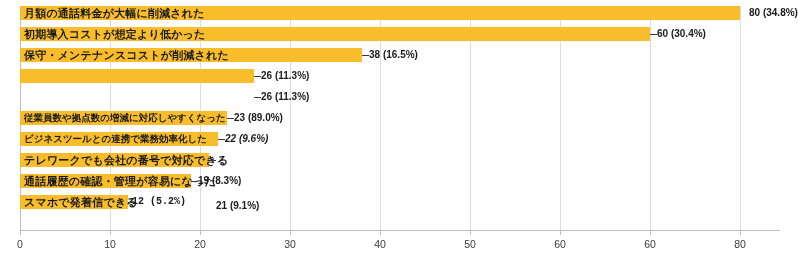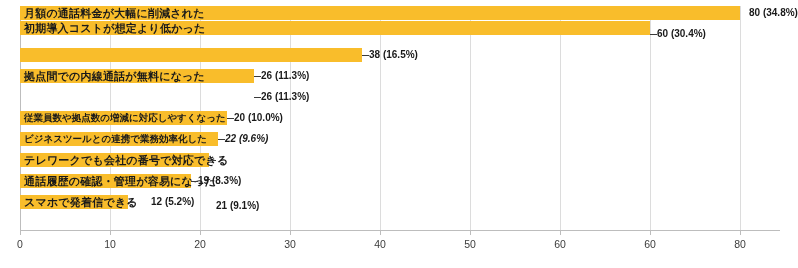--- a/index.html
+++ b/index.html
@@ -149,45 +149,45 @@
       <div class="tick-label" style="left: 650px;">60</div>
       <div class="tick-mark" style="left: 740px;"></div>
       <div class="tick-label" style="left: 740px;">80</div>
     </div>
 
 <div class="bar-row" style="top: 6px; left: 20px; width: 703px;">
       <div class="bar" style="width: 720px;"></div>
       <div class="bar-label">月額の通話料金が大幅に削減された</div>
     </div>
     <div class="value-label" style="left: 749px; top: 6px;">80 (34.8%)</div>
-    <div class="bar-row" style="top: 21px; left: 20px; width: 751px;">
+    <div class="bar-row" style="top: 27px; left: 20px; width: 751px;">
       <div class="bar" style="width: 630px;"></div>
       <div class="bar-label">初期導入コストが想定より低かった</div>
     </div>
     <div class="value-dash" style="left: 650px; top: 34px;"></div>
     <div class="value-label" style="left: 657px; top: 27px;">60 (30.4%)</div>
     <div class="bar-row" style="top: 48px; left: 20px; width: 342px;">
       <div class="bar" style="width: 342px;"></div>
+      <div class="bar-label">保守・メンテナンスコストが削減された</div>
     </div>
     <div class="value-dash" style="left: 362px; top: 55px;"></div>
     <div class="value-label" style="left: 369px; top: 48px;">38 (16.5%)</div>
     <div class="bar-row" style="top: 69px; left: 20px; width: 234px;">
       <div class="bar" style="width: 234px;"></div>
-      <div class="bar-label">拠点間での内線通話が無料になった</div>
     </div>
     <div class="value-dash" style="left: 254px; top: 76px;"></div>
     <div class="value-label" style="left: 261px; top: 69px;">26 (11.3%)</div>
     <div class="value-dash" style="left: 254px; top: 97px;"></div>
     <div class="value-label" style="left: 261px; top: 90px;">26 (11.3%)</div>
     <div class="bar-row" style="top: 111px; left: 20px; width: 207px;">
       <div class="bar" style="width: 207px;"></div>
       <div class="bar-label small">従業員数や拠点数の増減に対応しやすくなった</div>
     </div>
     <div class="value-dash" style="left: 227px; top: 118px;"></div>
-    <div class="value-label" style="left: 234px; top: 111px;">20 (10.0%)</div>
+    <div class="value-label" style="left: 234px; top: 111px;">23 (89.0%)</div>
     <div class="bar-row" style="top: 132px; left: 20px; width: 198px;">
       <div class="bar" style="width: 198px;"></div>
       <div class="bar-label small">ビジネスツールとの連携で業務効率化した</div>
     </div>
     <div class="value-dash" style="left: 218px; top: 139px;"></div>
     <div class="value-label" style="left: 225px; top: 132px; font-style: italic;">22 (9.6%)</div>
     <div class="bar-row" style="top: 153px; left: 20px; width: 189px;">
       <div class="bar" style="width: 189px;"></div>
       <div class="bar-label">テレワークでも会社の番号で対応できる</div>
     </div>
@@ -197,14 +197,14 @@
       <div class="bar" style="width: 171px;"></div>
       <div class="bar-label">通話履歴の確認・管理が容易になった</div>
     </div>
     <div class="value-dash" style="left: 191px; top: 181px;"></div>
     <div class="value-label" style="left: 198px; top: 174px;">19 (8.3%)</div>
     <div class="bar-row" style="top: 195px; left: 20px; width: 108px;">
       <div class="bar" style="width: 108px;"></div>
       <div class="bar-label">スマホで発着信できる</div>
     </div>
     <div class="value-dash" style="left: 128px; top: 202px;"></div>
-    <div class="value-label" style="left: 151px; top: 195px;">12 (5.2%)</div>
+    <div class="value-label" style="left: 132px; top: 195px; font-family: Liberation Mono, monospace;">12 (5.2%)</div>
   </div>
 
 </body></html>

